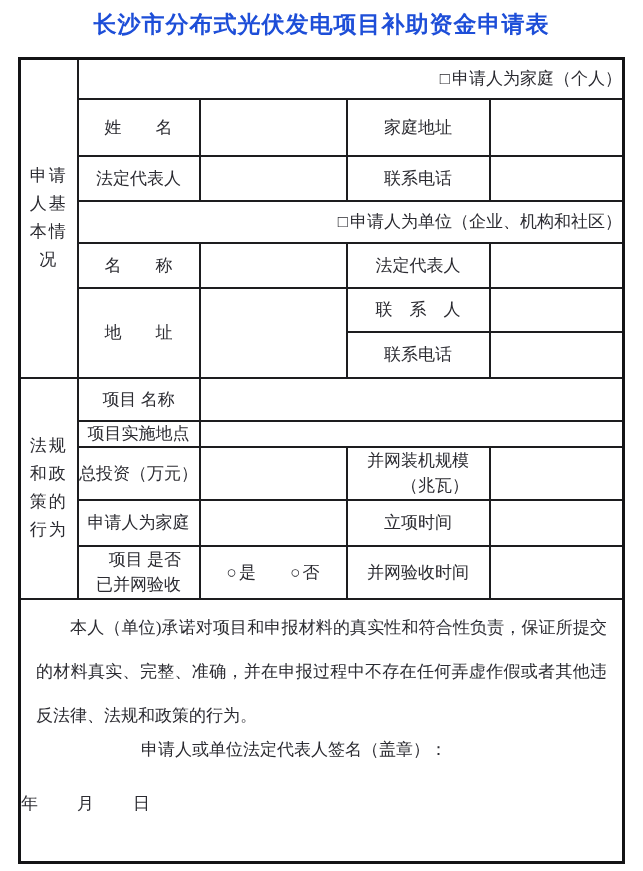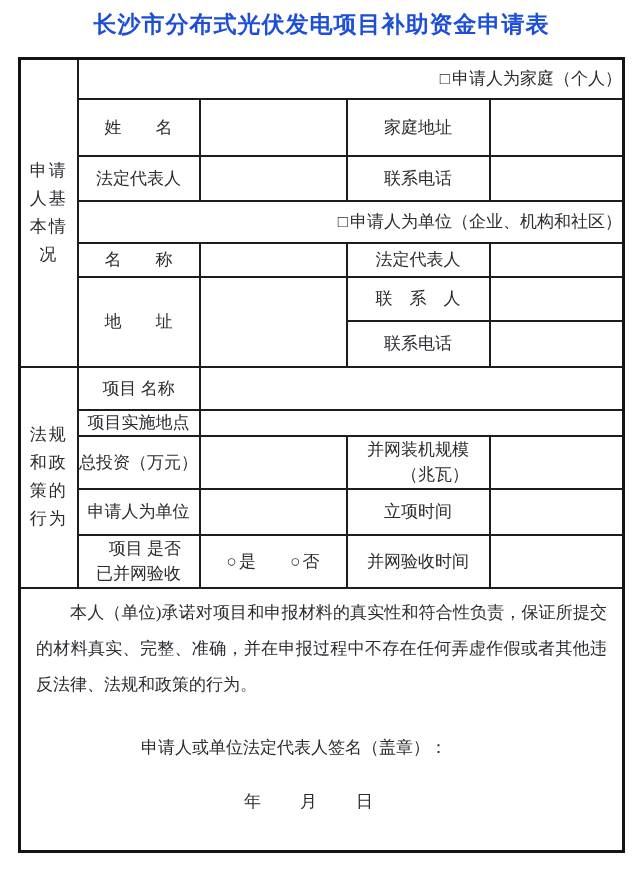--- a/index.html
+++ b/index.html
@@ -37,24 +37,24 @@
   
   .two-line { line-height: 1.5; display: inline-block; text-align: right; }
   
   .radio-opt { white-space: nowrap; }
   .radio-opt + .radio-opt { margin-left: 30px; }
   .radio-glyph { margin-right: 2px; }
   
   td.decl-cell { vertical-align: top; text-align: left; }
   .decl-text {
     margin: 6px 15px 0 15px; text-indent: 2em;
-    line-height: 36px; text-align: justify; font-size: 17px;
+    line-height: 44px; text-align: justify; font-size: 17px;
   }
-  .sig-line { margin-top: 33px; padding-left: 120px; font-size: 17px; }
-  .date-line { margin-top: 31px; text-align: center; padding-right: 26px; font-size: 17px; }
+  .sig-line { padding-left: 120px; font-size: 17px; }
+  .date-line { margin-top: 31px; text-align: left; padding-right: 26px; font-size: 17px; }
   .date-line .date-part + .date-part { margin-left: 39px; }
 </style>
 </head>
 <body>
 
 <div class="page">
 
   <h1 class="title">长沙市分布式光伏发电项目补助资金申请表</h1>
 
   <table class="form">
@@ -89,21 +89,21 @@
       <td>联系电话</td>
       <td></td>
     </tr>
 
     <tr style="height:42px">
       <td colspan="4" class="option-cell">
         <span class="cb">□</span><span>申请人为单位（企业、机构和社区）</span>
       </td>
     </tr>
 
-    <tr style="height:34px">
+    <tr style="height:45px">
       <td>名　　称</td>
       <td></td>
       <td>法定代表人</td>
       <td></td>
     </tr>
 
     <tr style="height:44px">
       <td rowspan="2">地　　址</td>
       <td rowspan="2"></td>
       <td>联　系　人</td>
@@ -132,21 +132,21 @@
       <td>总投资（万元）</td>
       <td></td>
       <td>
         <span class="two-line"><span>并网装机规模</span><br>
         <span>（兆瓦）</span></span>
       </td>
       <td></td>
     </tr>
 
     <tr style="height:46px">
-      <td>申请人为单位</td>
+      <td>申请人为家庭</td>
       <td></td>
       <td>立项时间</td>
       <td></td>
     </tr>
 
     <tr style="height:40px">
       <td>
         <span class="two-line"><span>项目 是否</span><br>
         <span>已并网验收</span></span>
       </td>

